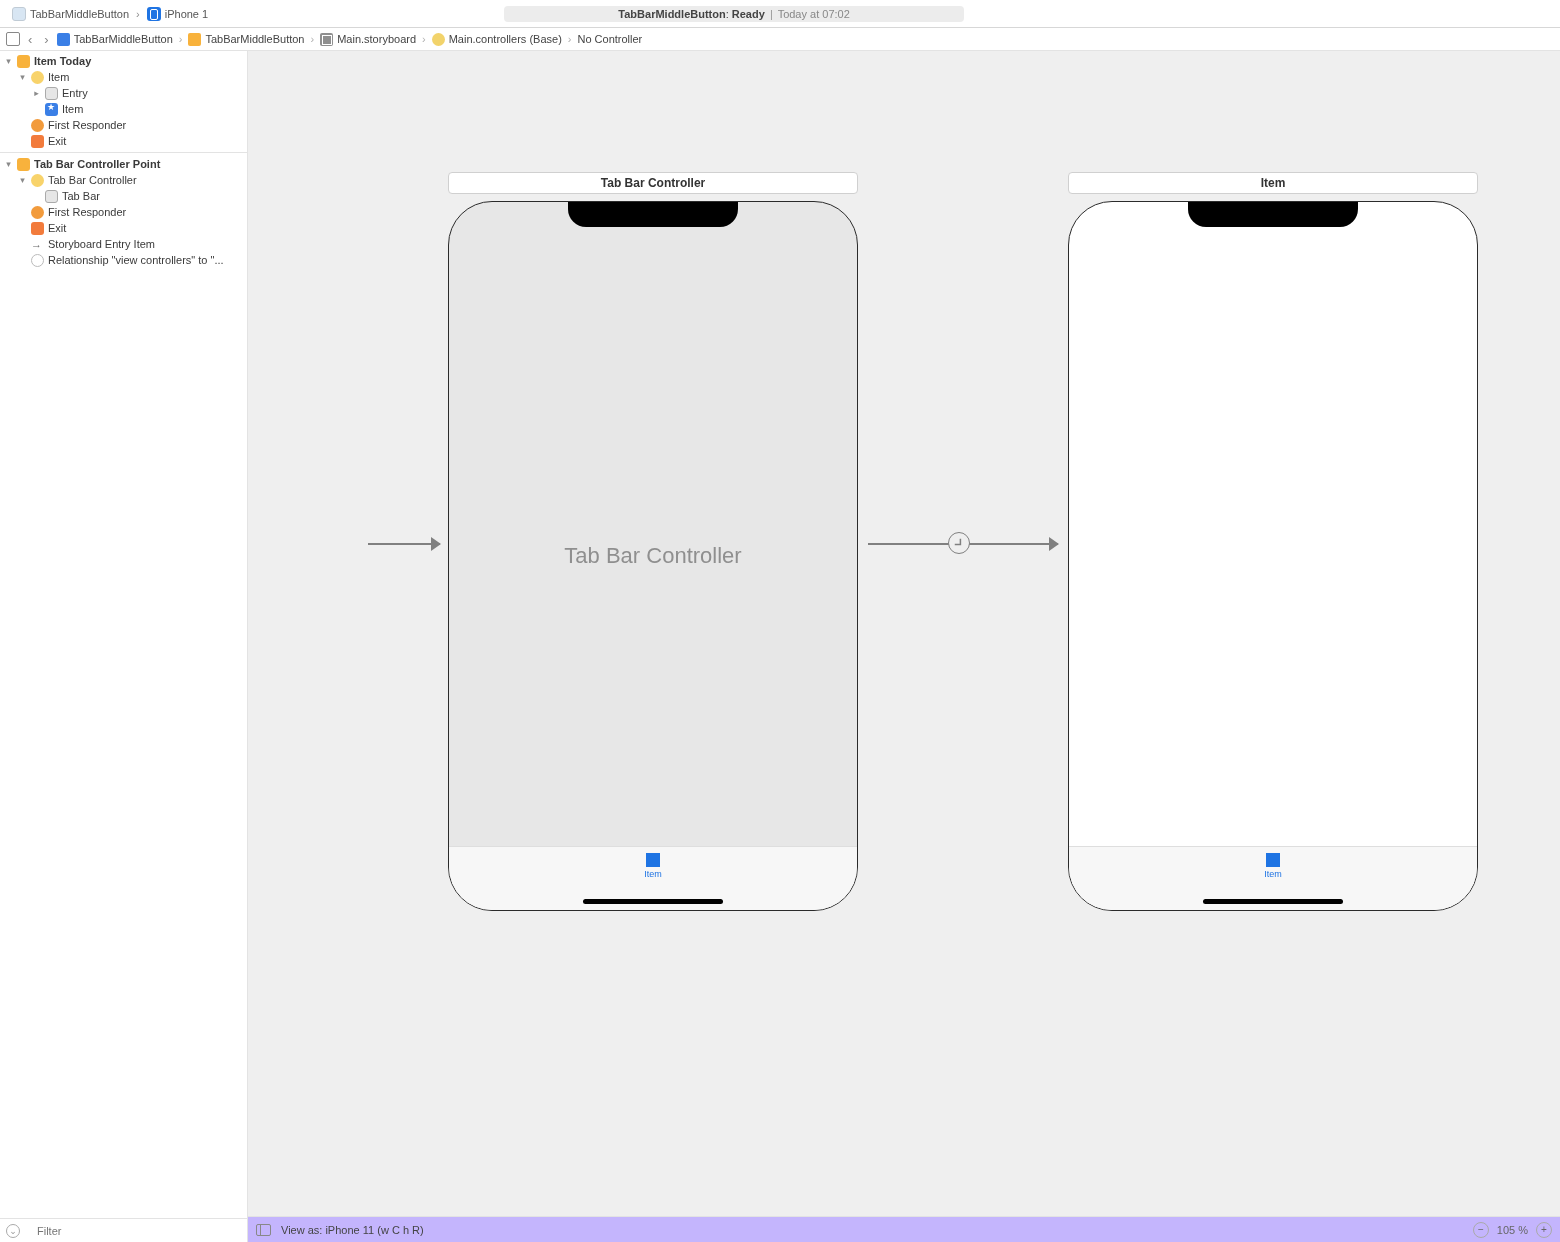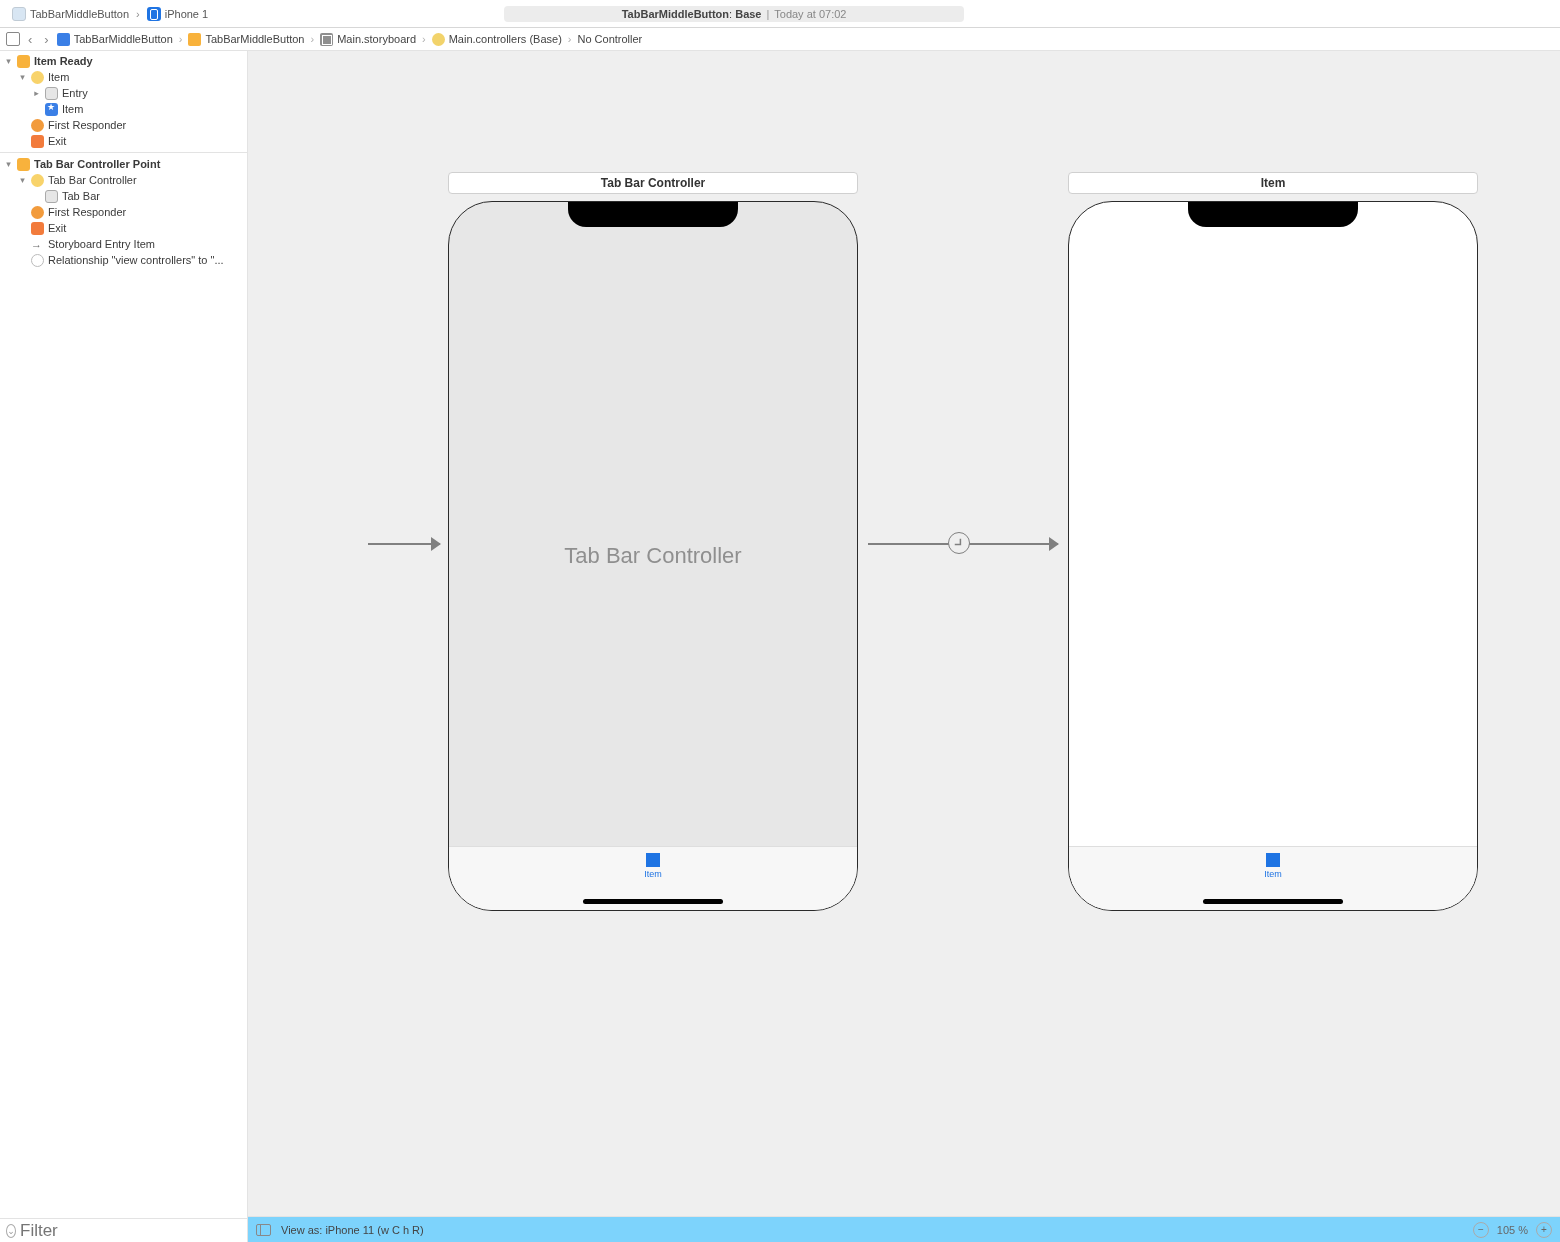--- a/index.html
+++ b/index.html
@@ -104,21 +104,21 @@
 .oc.exit { background:#f27b3c; }
 .oc.entry { color:#666; }
 .oc.rel { border:1px solid #bbb; border-radius:50%; background:#fff;}
 
 .navigator .hr { height:1px; background:#e3e3e3; margin:3px 0;}
 .navigator .filterbar {
   border-top:1px solid #e3e3e3; height:24px; display:flex; align-items:center;
   padding:0 6px; gap:4px; color:#999;
 }
 .navigator .filterbar input{
-  border:none; outline:none; font-size:17px; flex:1; color:#555;
+  border:none; outline:none; font-size:11px; flex:1; color:#555;margin-left:13px;
 }
 .navigator .filterbar .circ{
   width:14px;height:14px;border:1px solid #aaa; border-radius:50%;
   display:flex;align-items:center;justify-content:center; font-size:9px;
 }
 
 
 .canvas-wrap { flex:1; background:#efefef; position:relative; overflow:hidden;}
 .canvas { position:absolute; inset:0; }
 
@@ -170,21 +170,21 @@
 .segue-badge{
   position:absolute; width:22px; height:22px; border:1.5px solid #808080;
   border-radius:50%; background:#efefef;
   display:flex;align-items:center;justify-content:center;
 }
 .segue-badge svg{display:block;}
 
 
 .bottombar {
   position:absolute; left:0; right:0; bottom:0;
-  height:26px; border-top:1px solid #e3e3e3; background:#7dd3fc;
+  height:26px; border-top:1px solid #e3e3e3; background:#c4b5fd;
   display:flex; align-items:center; padding:0 8px; font-size:11px; color:#444;
   gap:10px;
 }
 .bottombar .panelico{
   width:15px;height:12px;border:1px solid #888;border-radius:2px;position:relative;
 }
 .bottombar .panelico::after{content:"";position:absolute;left:3px;top:0;bottom:0;width:1px;background:#888;}
 .bottombar .spacer{flex:1;}
 .bottombar .zoom{display:flex;align-items:center;gap:8px;color:#666;}
 .bottombar .zbtn{width:16px;height:16px;border:1px solid #aaa;border-radius:50%;display:flex;align-items:center;justify-content:center;font-size:10px;}
@@ -195,21 +195,21 @@
 <div class="toolbar">
   <div class="scheme">
     <span class="app-icon"></span>
     <span>TabBarMiddleButton</span>
     <span class="chev">›</span>
     <span class="dev-icon"></span>
     <span>iPhone 1</span>
   </div>
   <div class="status">
     <span class="bold">TabBarMiddleButton</span><span>: </span>
-    <span class="bold">Base</span>
+    <span class="bold">Ready</span>
     <span class="sep">|</span>
     <span class="dim">Today at 07:02</span>
   </div>
   <div style="width:300px"></div>
 </div>
 
 <div class="jumpbar">
   <span class="icon-sq"></span>
   <span class="navbtn">‹</span>
   <span class="navbtn">›</span>
@@ -238,21 +238,21 @@
   </span>
 </div>
 
 <div class="main">
 
   <div class="navigator">
     <div class="tree">
       <div class="row">
         <span class="disclose">▾</span>
         <span class="oc scene"></span>
-        <span class="bold">Item Ready</span>
+        <span class="bold">Item Today</span>
       </div>
       <div class="row indent1">
         <span class="disclose">▾</span>
         <span class="oc vc"></span>
         <span>Item</span>
       </div>
       <div class="row indent2">
         <span class="disclose">▸</span>
         <span class="oc view"></span>
         <span>Entry</span>

